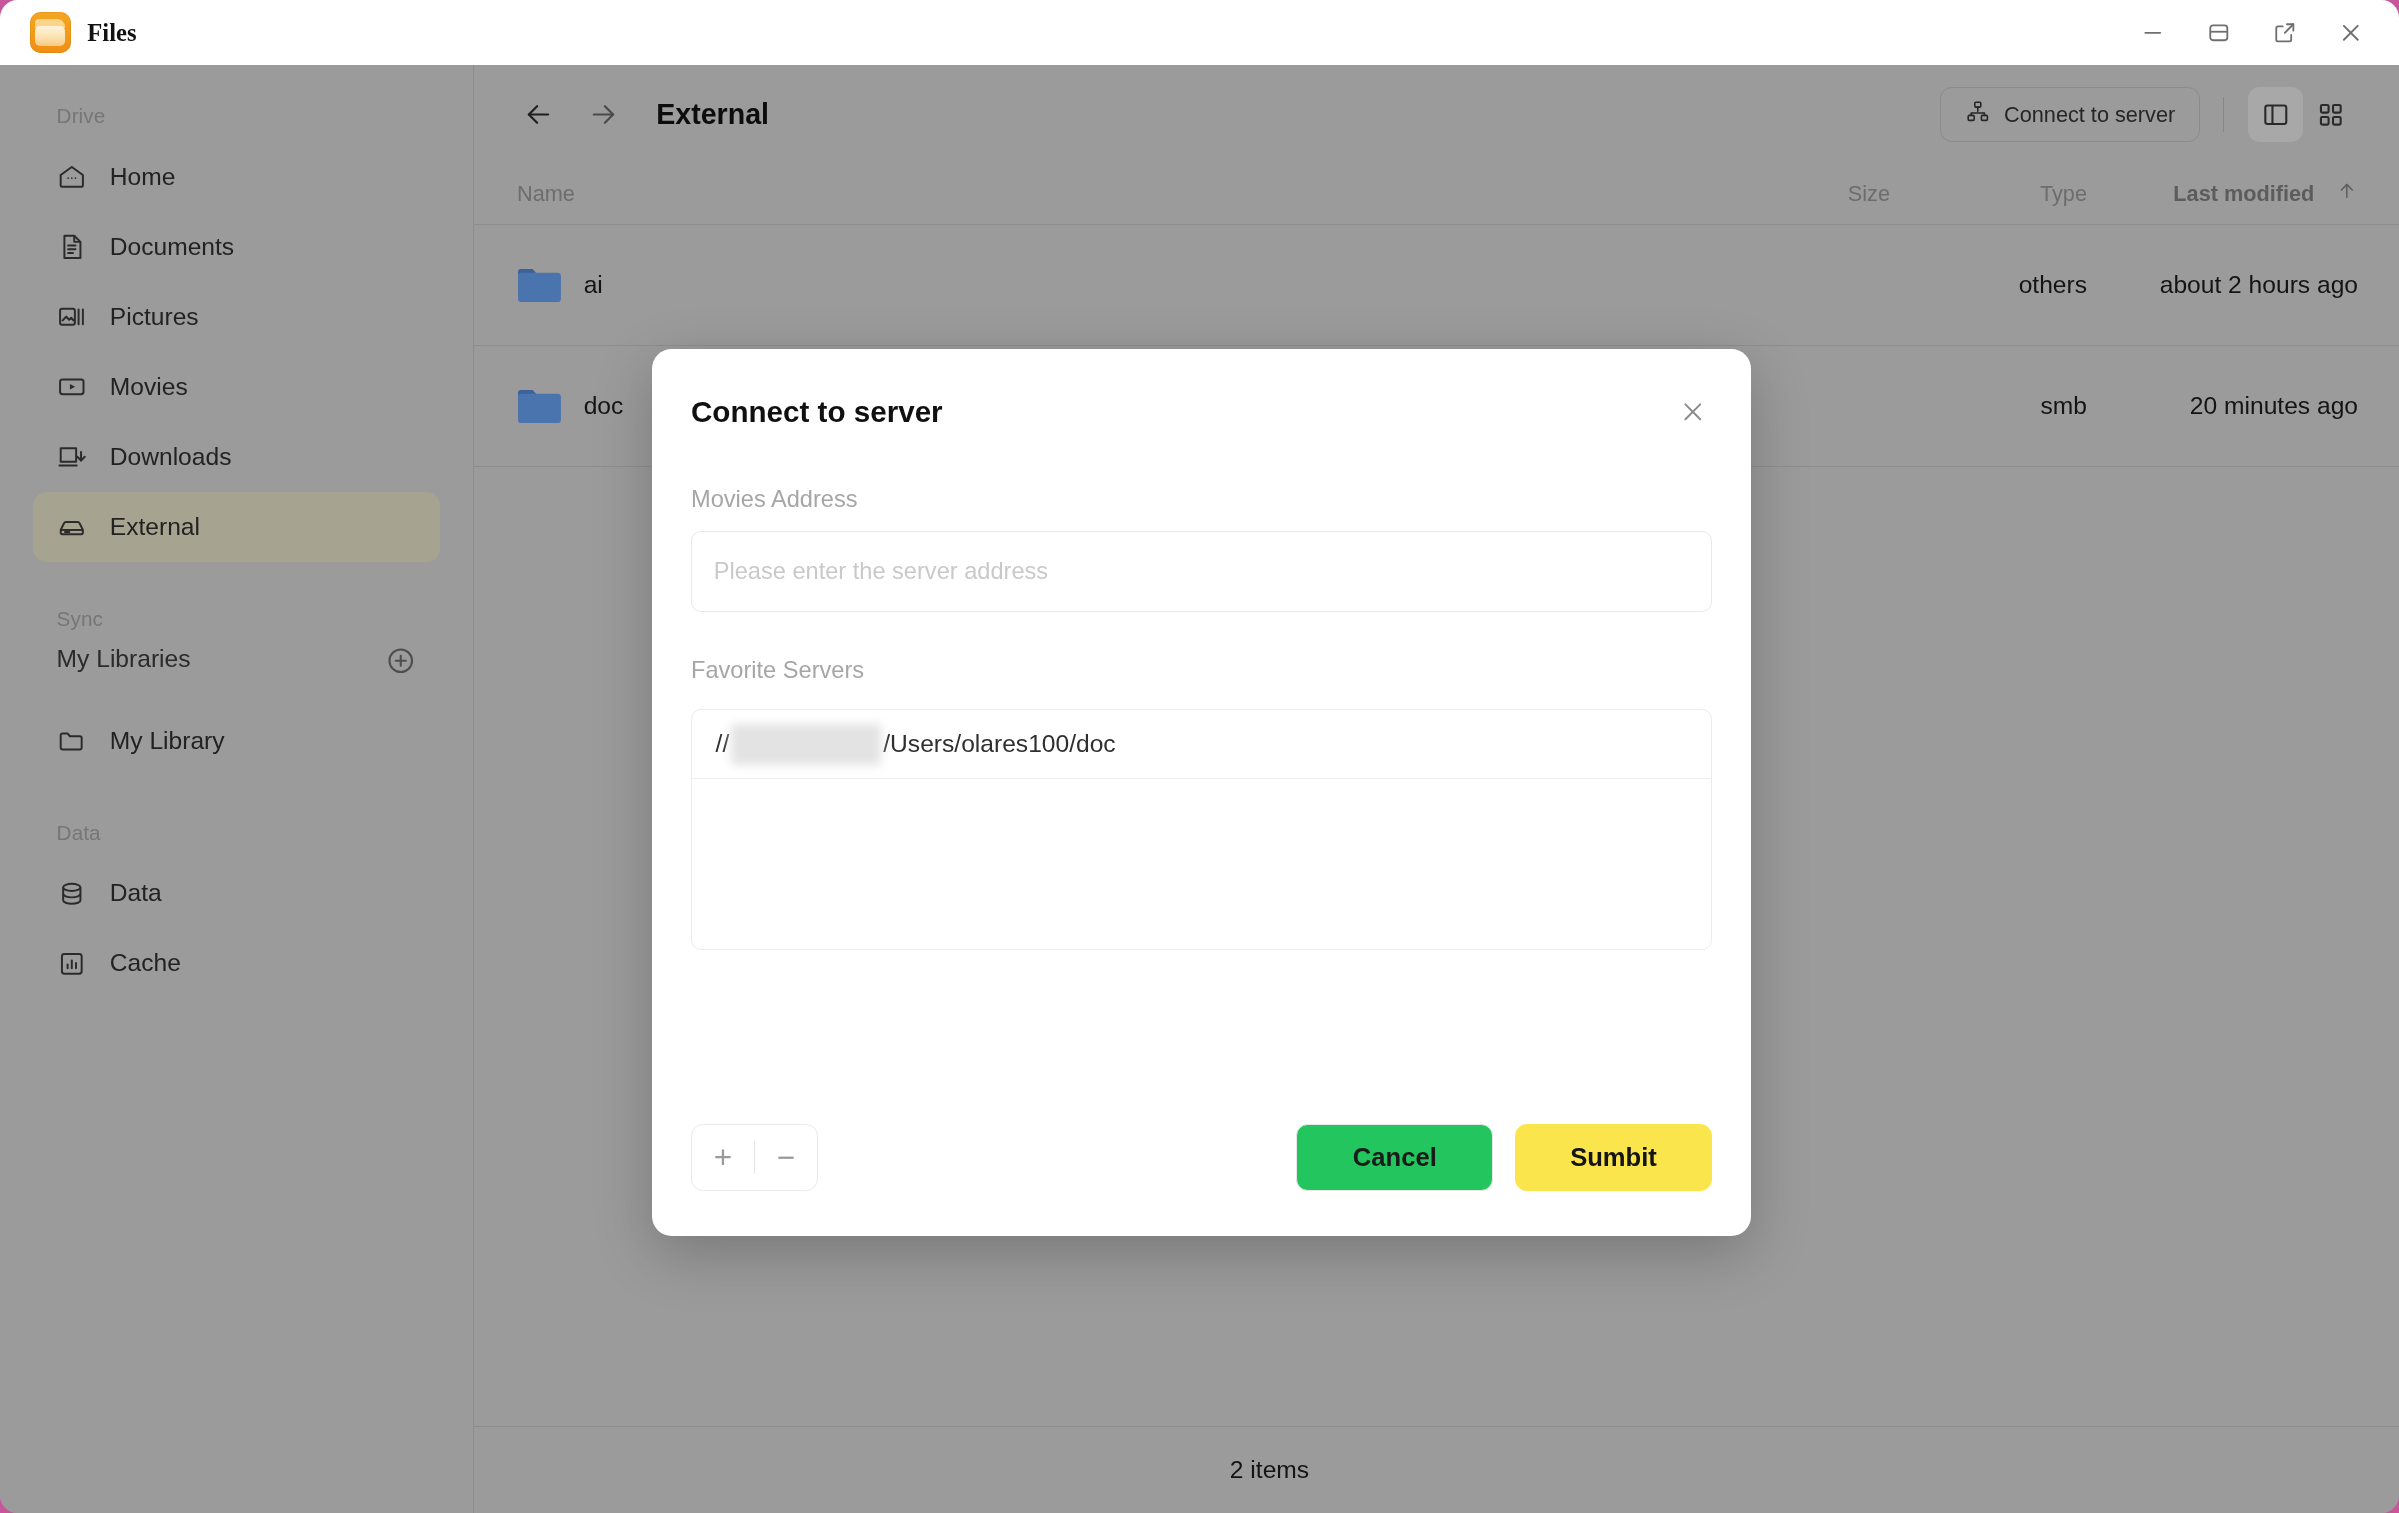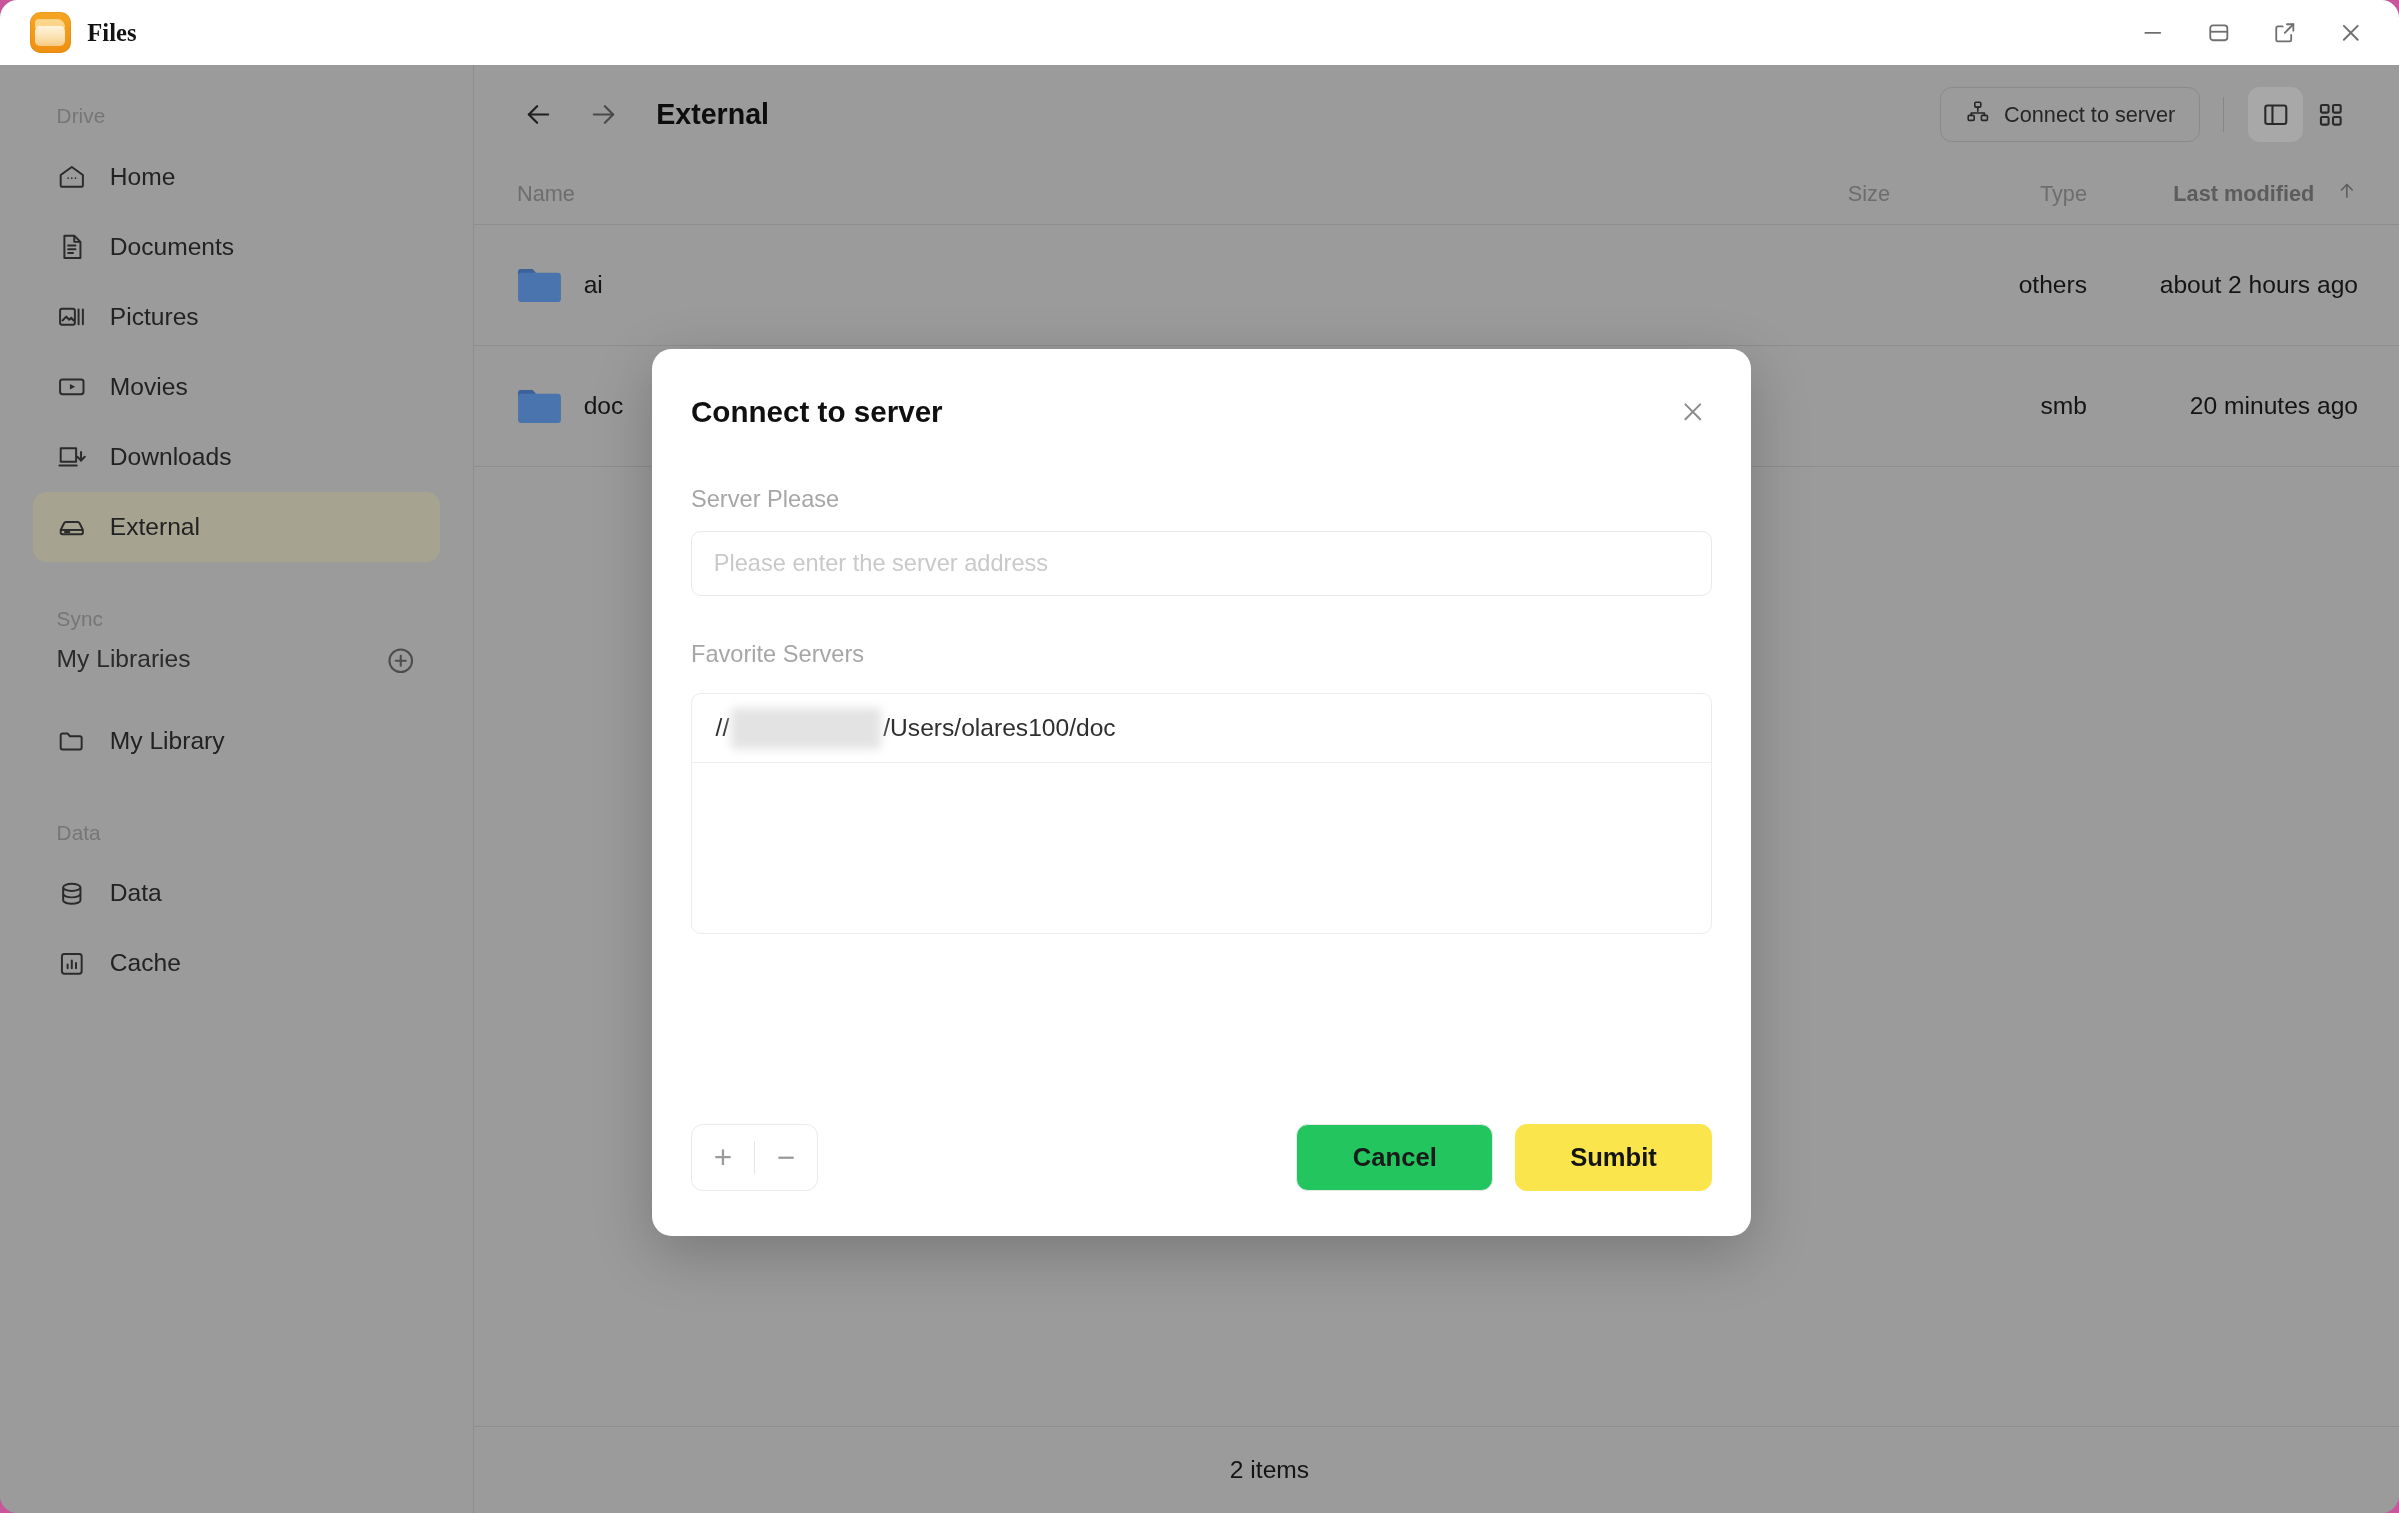--- a/index.html
+++ b/index.html
@@ -285,21 +285,21 @@
     cursor: pointer;
   }
   .field-label {
     font-size: 23.6px;
     color: #a6a6a6;
     margin-top: 45px;
     margin-bottom: 17.7px;
   }
   .text-input {
     width: 100%;
-    height: 65px;
+    height: 81px;
     border: 1px solid #e9e9e9;
     border-radius: 9.9px;
     padding: 0 21.7px;
     font-size: 23.6px;
     color: #2b2b2b;
     font-family: "Liberation Sans", sans-serif;
     outline: none;
     background: #fff;
   }
   .text-input::placeholder { color: #c9c9c9; }
@@ -654,21 +654,21 @@
       <div class="dlg-head">
         <div class="dlg-title">Connect to server</div>
         <div class="dlg-close">
           <svg width="29.6" height="29.6" viewBox="0 0 24 24" fill="none" stroke="currentColor" stroke-width="1.6" stroke-linecap="round">
               <line x1="6" y1="6" x2="18" y2="18"></line>
               <line x1="18" y1="6" x2="6" y2="18"></line>
             </svg>
         </div>
       </div>
 
-      <div class="field-label">Server Please</div>
+      <div class="field-label">Movies Address</div>
       <input class="text-input" type="text" placeholder="Please enter the server address" style="">
 
       <div class="field-label">Favorite Servers</div>
       <div class="fav-box">
         <div class="fav-item">
           <span>//</span>
           <span class="redacted"></span>
           <span>/Users/olares100/doc</span>
         </div>
       </div>

